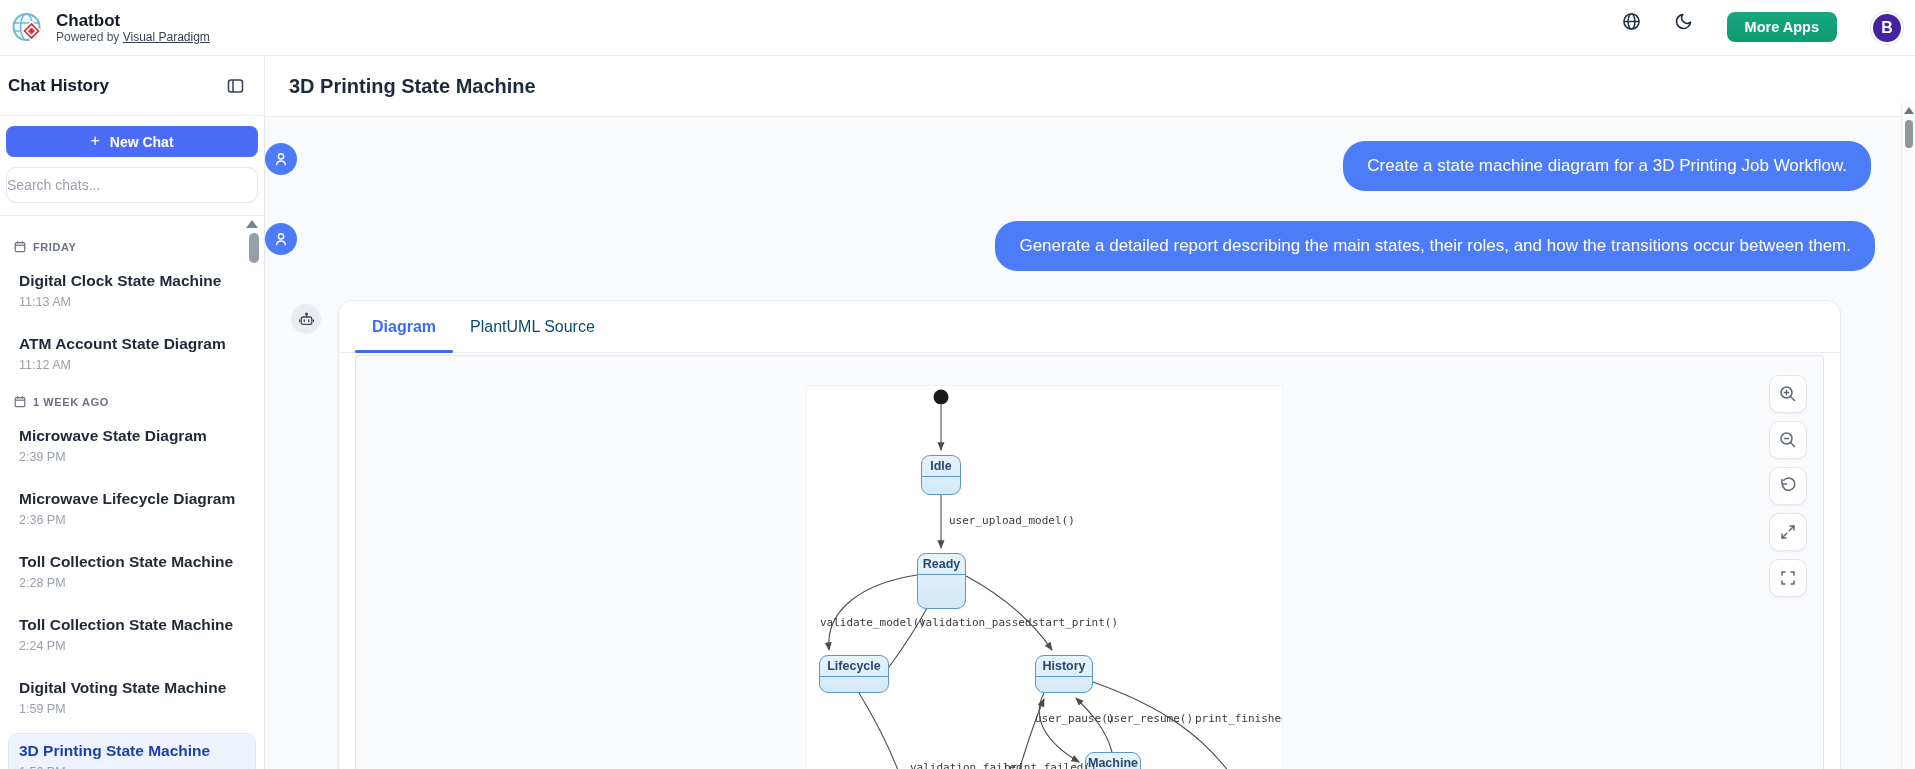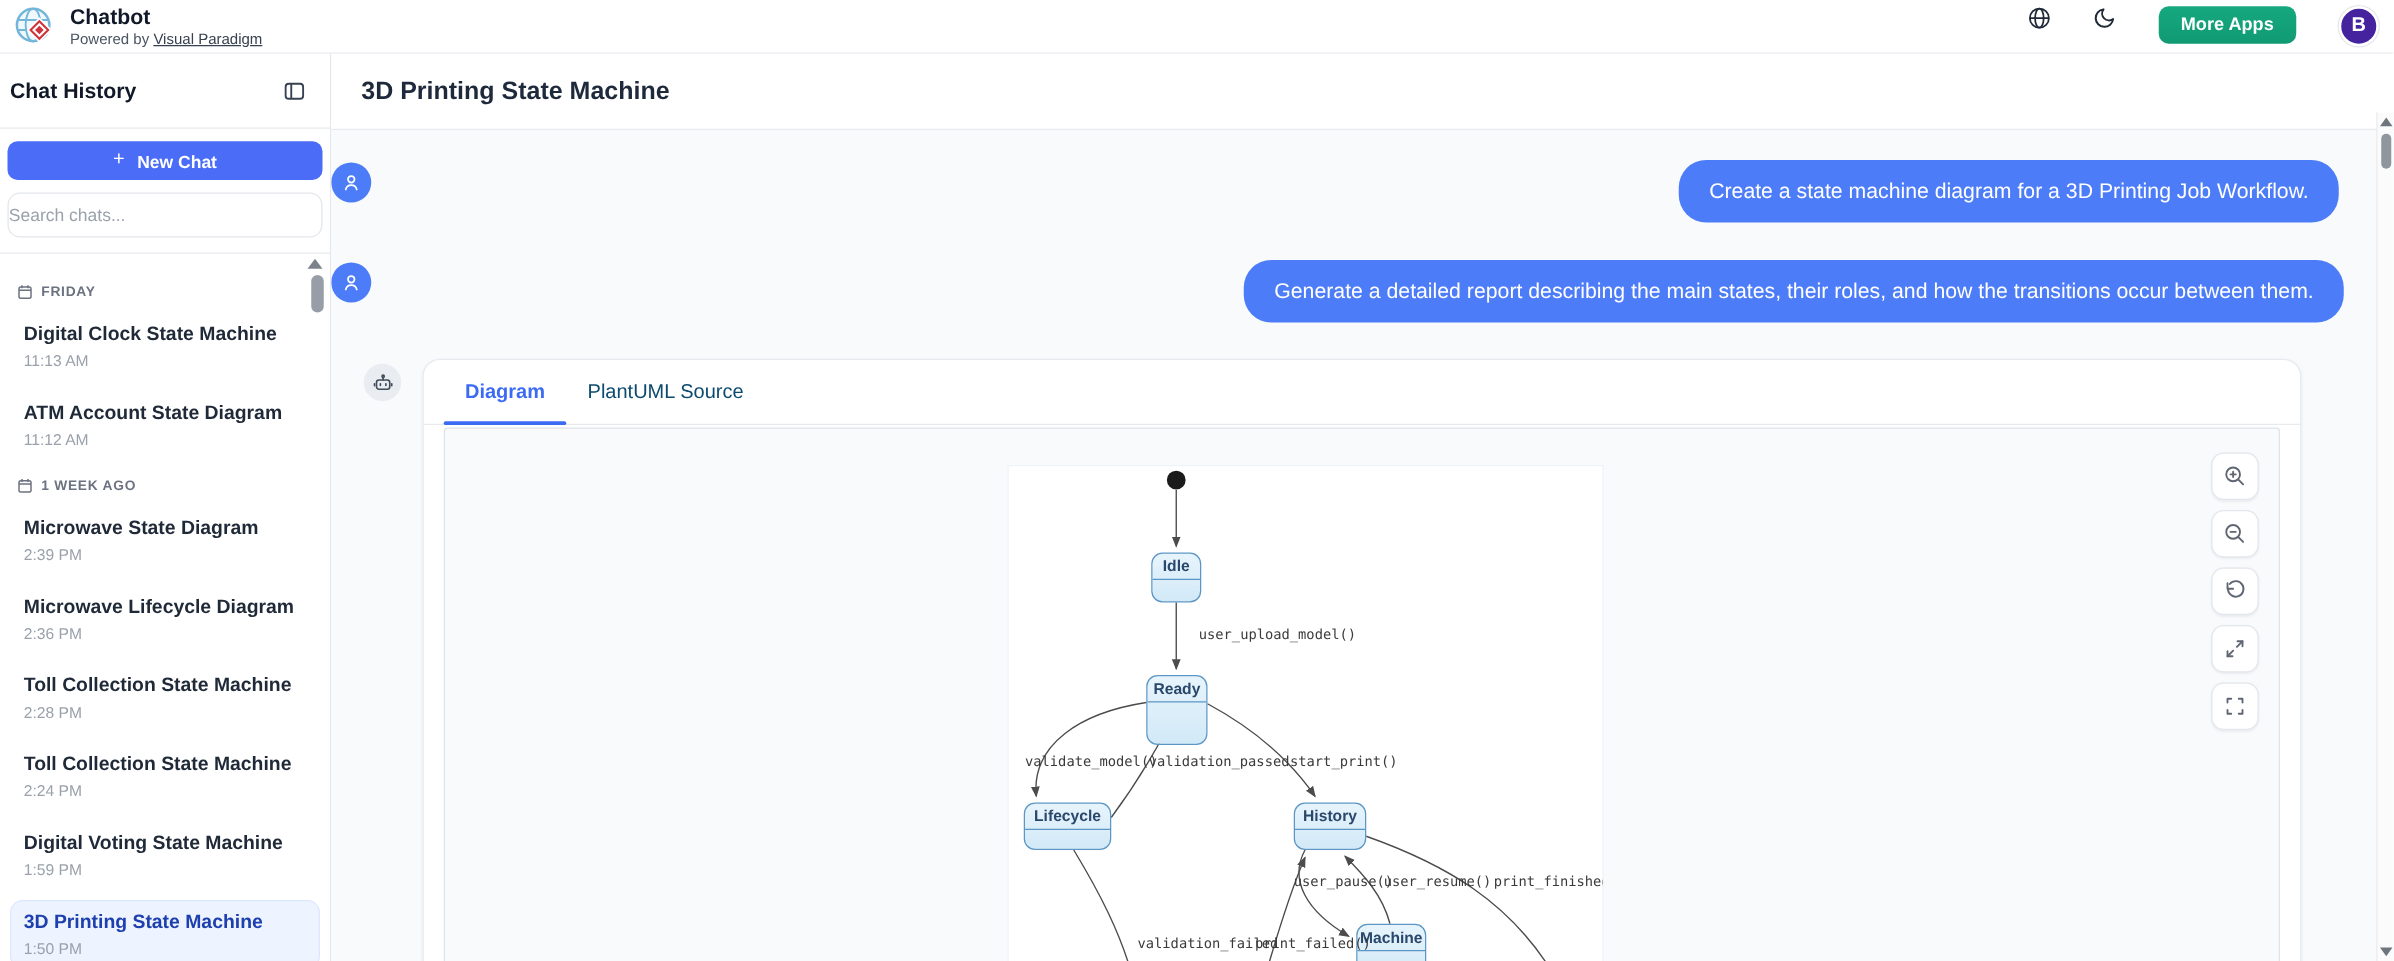--- a/index.html
+++ b/index.html
@@ -1,20 +1,20 @@
 <!DOCTYPE html>
 <html><head>
 <meta charset="utf-8">
 <style>
   * { margin:0; padding:0; box-sizing:border-box; }
   html,body { width:1915px; height:769px; overflow:hidden; background:#fff;
     font-family:"Liberation Sans", sans-serif; }
 
   
-  .app-header { height:43px; border-bottom:1px solid #e7e9ee; display:flex;
+  .app-header { height:56px; border-bottom:1px solid #e7e9ee; display:flex;
     align-items:center; justify-content:space-between; padding:0 10px; background:#fff; }
   .brand { display:flex; align-items:center; gap:10px; }
   .brand-text .app-title { font-size:17px; font-weight:700; color:#111827; line-height:1.15; }
   .brand-text .powered { font-size:12px; color:#4b5563; }
   .brand-text .powered a { color:#374151; text-decoration:underline; cursor:pointer; }
   .header-actions { display:flex; align-items:flex-start; gap:34px; padding-right:2px; }
   .icon-btn { background:none; border:none; cursor:pointer; display:flex; align-items:center; }
   .more-apps-btn { background:linear-gradient(180deg,#16a87e,#109a73); color:#fff; border:none;
     border-radius:8px; height:30px; padding:0 18px; font-size:14.5px; font-weight:700;
     cursor:pointer; font-family:"Liberation Sans",sans-serif; }
@@ -319,21 +319,21 @@
                   <div class="state-rest"></div>
                 </div>
                 <div class="state-box" style="left: 228px; top: 269px; width: 58px; height: 38px;">
                   <div class="state-name">History</div>
                   <div class="state-rest"></div>
                 </div>
                 <div class="state-box" style="left: 278px; top: 366px; width: 56px; height: 42px;">
                   <div class="state-name">Machine</div>
                   <div class="state-rest"></div>
                 </div>
-                <div class="edge-label" style="left: 152px; top: 128px;">user_upload_model()</div>
+                <div class="edge-label" style="left: 142px; top: 128px;">user_upload_model()</div>
                 <div class="edge-label" style="left: 13px; top: 230px;">validate_model()</div>
                 <div class="edge-label" style="left: 112px; top: 230px;">validation_passed</div>
                 <div class="edge-label" style="left: 225px; top: 230px;">start_print()</div>
                 <div class="edge-label" style="left: 228px; top: 326px;">user_pause()</div>
                 <div class="edge-label" style="left: 300px; top: 326px;">user_resume()</div>
                 <div class="edge-label" style="left: 388px; top: 326px;">print_finished()</div>
                 <div class="edge-label" style="left: 103px; top: 375px;">validation_failed</div>
                 <div class="edge-label" style="left: 197px; top: 375px;">print_failed()</div>
               </div>
 

